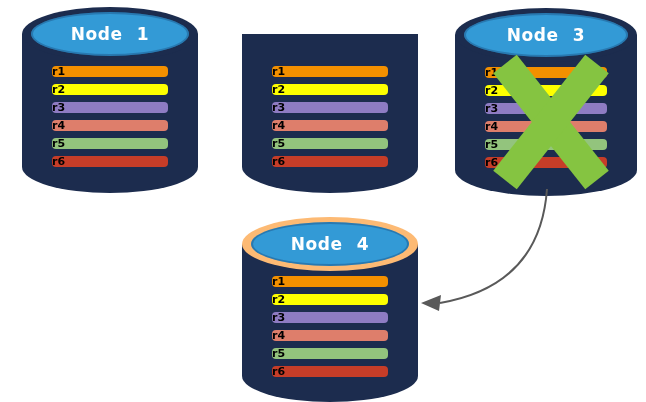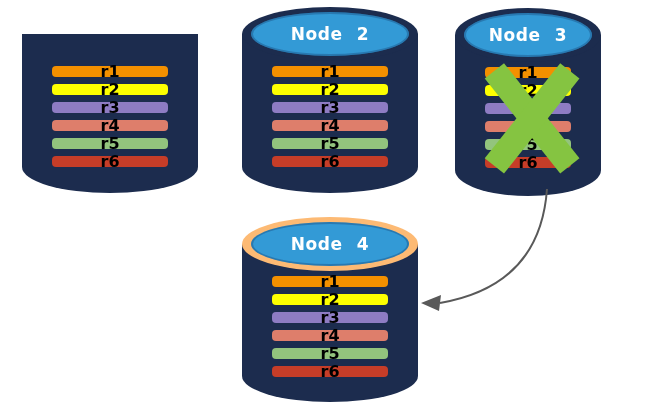--- a/index.html
+++ b/index.html
@@ -3,21 +3,21 @@
 <meta charset="utf-8">
 <style>
   html,body { margin:0; padding:0; background:#ffffff; }
   .canvas {
     position:relative; width:646px; height:402px; background:#ffffff;
     font-family:"DejaVu Sans","Liberation Sans",sans-serif; overflow:hidden;
   }
   .node { position:absolute; width:176px; height:186px; }
   .pos-n1 { left:22px;  top:7px; }
   .pos-n2 { left:242px; top:7px; }
-  .pos-n3 { left:455px; top:8px; width:146px; height:188px; }
+  .pos-n3 { left:455px; top:8px; width:182px; height:188px; }
   .pos-n4 { left:242px; top:217px; height:185px; }
 
   .cyl-body {
     position:absolute; left:0; right:0; top:27px; bottom:0;
     border-radius:0 0 50% 50% / 0 0 26px 26px;
   }
   .cyl-top {
     position:absolute; left:0; right:0; top:0; height:54px;
     border-radius:50%;
   }
@@ -29,55 +29,55 @@
   }
   .node-label {
     color:#ffffff; font-weight:bold; font-size:17px;
     word-spacing:8px; letter-spacing:0.5px;
   }
   .rows {
     position:absolute; left:30px; right:30px; top:59px;
     display:flex; flex-direction:column; gap:7px;
   }
   .row {
-    height:11px; border-radius:4px; text-align:center;
-    font-size:16px; font-weight:bold; line-height:11px; color:#000;
+    height:11px; border-radius:4px; text-align:left;
+    font-size:11px; font-weight:bold; line-height:11px; color:#000;
   }
   .fail-x {
     position:absolute; left:0; top:0; width:100%; height:100%;
     pointer-events:none;
   }
   .arrow-layer {
     position:absolute; left:0; top:0; pointer-events:none;
   }
 </style>
 </head>
 <body>
 
 <div class="canvas">
 
   <div class="node pos-n1">
     <div class="cyl-body" style="background: rgb(28, 44, 78);"></div>
+    <div class="cyl-top" style="background: rgb(28, 44, 78);">
+      <div class="cyl-top-face" style="background: rgb(51, 154, 214);">
+        <span class="node-label">Node 1</span>
+      </div>
+    </div>
     <div class="rows">
       <div class="row" style="background: rgb(243, 144, 0); color: rgb(0, 0, 0);">r1</div>
       <div class="row" style="background: rgb(253, 255, 0); color: rgb(0, 0, 0);">r2</div>
       <div class="row" style="background: rgb(142, 124, 195); color: rgb(0, 0, 0);">r3</div>
       <div class="row" style="background: rgb(222, 126, 107); color: rgb(0, 0, 0);">r4</div>
       <div class="row" style="background: rgb(147, 196, 125); color: rgb(0, 0, 0);">r5</div>
       <div class="row" style="background: rgb(198, 61, 40); color: rgb(0, 0, 0);">r6</div>
     </div>
   </div>
 
   <div class="node pos-n2">
     <div class="cyl-body" style="background: rgb(28, 44, 78);"></div>
-    <div class="cyl-top" style="background: rgb(28, 44, 78);">
-      <div class="cyl-top-face" style="background: rgb(51, 154, 214);">
-        <span class="node-label">Node 2</span>
-      </div>
-    </div>
     <div class="rows">
       <div class="row" style="background: rgb(243, 144, 0); color: rgb(0, 0, 0);">r1</div>
       <div class="row" style="background: rgb(253, 255, 0); color: rgb(0, 0, 0);">r2</div>
       <div class="row" style="background: rgb(142, 124, 195); color: rgb(0, 0, 0);">r3</div>
       <div class="row" style="background: rgb(222, 126, 107); color: rgb(0, 0, 0);">r4</div>
       <div class="row" style="background: rgb(147, 196, 125); color: rgb(0, 0, 0);">r5</div>
       <div class="row" style="background: rgb(198, 61, 40); color: rgb(0, 0, 0);">r6</div>
     </div>
   </div>
 

